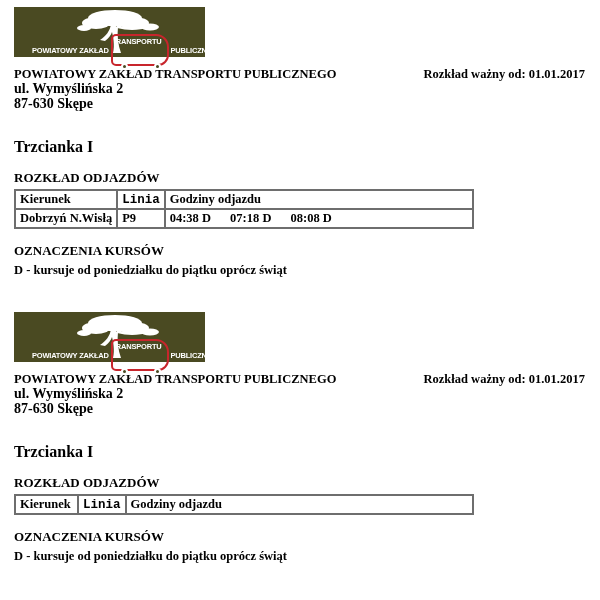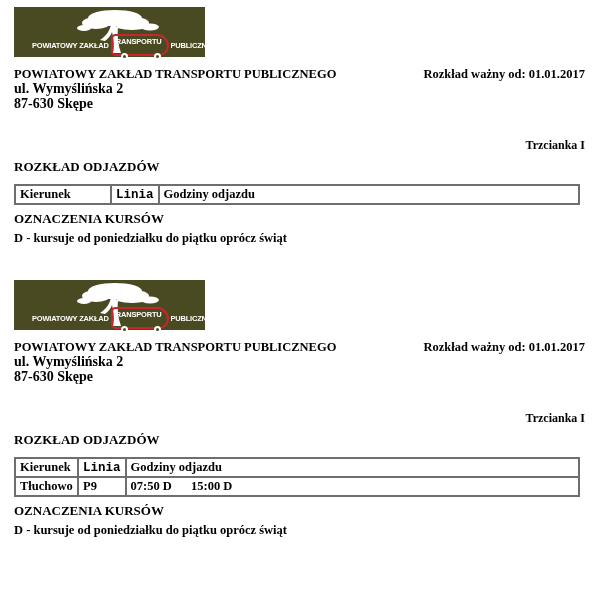--- a/index.html
+++ b/index.html
@@ -28,52 +28,52 @@
     display:flex;align-items:center;justify-content:space-between;
     color:#fff;
     font-family:"Liberation Sans", sans-serif;
     font-size:7.5px;font-weight:bold;letter-spacing:-0.2px;
     white-space:nowrap;
   }
   .bus{
     position:relative;
     border:2px solid var(--red);
     border-radius:5px 13px 11px 5px;
-    padding:1px 5px 8px 3px;
+    padding:1px 5px 18px 3px;
     margin:0 2px;
   }
   .wheel{
     position:absolute;bottom:-6px;
     width:7px;height:7px;border-radius:50%;
     border:2px solid #fff;background:var(--olive);
   }
   .wheel.w1{left:8px;}
   .wheel.w2{right:6px;}
 
   
   .head-row{
     display:flex;justify-content:space-between;align-items:flex-end;
     margin-top:10px;
     font-size:12.5px;
   }
   .addr{font-size:14px;line-height:14.5px;}
 
   
   .title{
-    text-align:right;
-    font-size:12px;
+    text-align:left;
+    font-size:16px;
     margin-top:27px;
   }
   .subhead{
     font-size:13px;
-    margin-top:6px;
+    margin-top:14px;
   }
   table{
-    width:566px;
-    margin-top:9px;
+    width:460px;
+    margin-top:3px;
     border-collapse:separate;border-spacing:0;
     border:1px solid var(--border);
     font-size:12.5px;font-weight:bold;
   }
   th,td{
     border:1px solid var(--border);
     text-align:left;
     padding:1px 4px;
     height:17px;
     white-space:nowrap;
@@ -127,20 +127,29 @@
 
   <div class="subhead">ROZKŁAD ODJAZDÓW</div>
 
   <table class="t1">
     <tbody>
         <tr>
       <th class="c-dir">Kierunek</th>
       <th class="c-line">Linia</th>
       <th>Godziny odjazdu</th>
     </tr>
+    <tr>
+      <td>Dobrzyń N.Wisłą</td>
+      <td>P9</td>
+      <td>
+        <span class="time">04:38 D</span>
+        <span class="time">07:18 D</span>
+        <span class="time">08:08 D</span>
+      </td>
+    </tr>
   </tbody>
     </table>
 
   <div class="subhead">OZNACZENIA KURSÓW</div>
   <div class="legend">D - kursuje od poniedziałku do piątku oprócz świąt</div>
 </div>
 
 <div class="section section2">
 
   <div class="logo">
@@ -177,26 +186,18 @@
 
   <div class="subhead">ROZKŁAD ODJAZDÓW</div>
 
   <table class="t2">
     <tbody>
         <tr>
       <th class="c-dir">Kierunek</th>
       <th class="c-line">Linia</th>
       <th>Godziny odjazdu</th>
     </tr>
-    <tr>
-      <td>Tłuchowo</td>
-      <td>P9</td>
-      <td>
-        <span class="time">07:50 D</span>
-        <span class="time">15:00 D</span>
-      </td>
-    </tr>
   </tbody>
     </table>
 
   <div class="subhead">OZNACZENIA KURSÓW</div>
   <div class="legend">D - kursuje od poniedziałku do piątku oprócz świąt</div>
 </div>
 
 </body></html>

